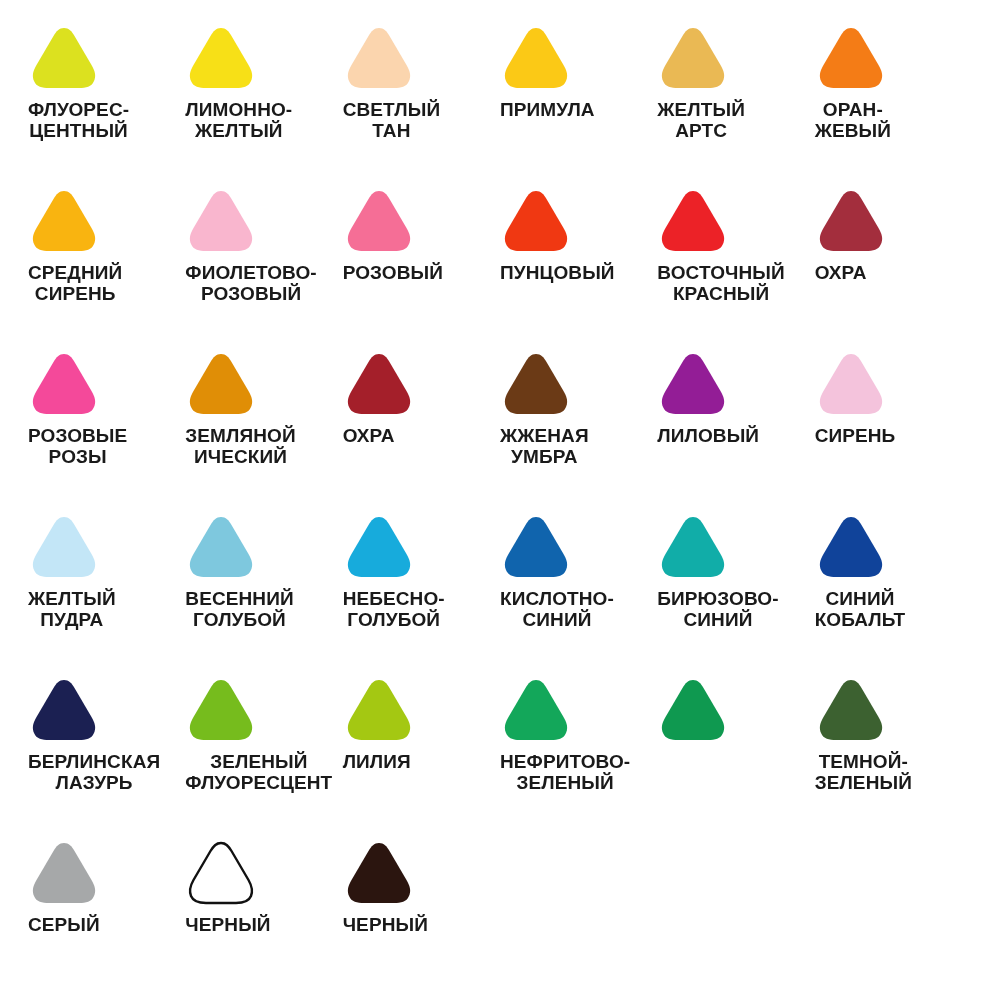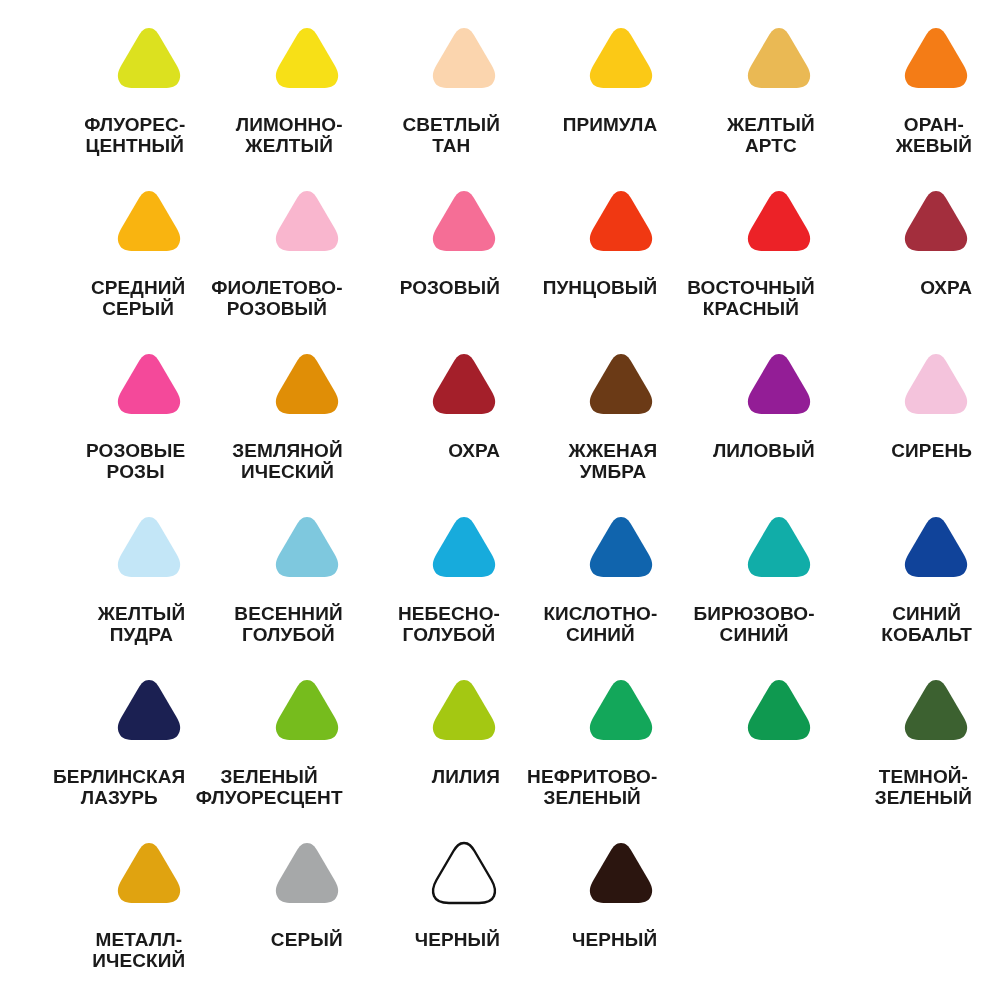--- a/index.html
+++ b/index.html
@@ -24,24 +24,23 @@
     grid-template-columns: repeat(6, 1fr);
     grid-auto-rows: 163px;
     column-gap: 0px;
     row-gap: 0px;
     align-content: start;
   }
 
   .swatch-cell {
     display: flex;
     flex-direction: column;
-    align-items: flex-end;
+    align-items: flex-start;
     justify-content: flex-start;
     padding-top: 4px;
-    gap: 15px;
   }
 
   .swatch-shape {
     width: 72px;
     height: 64px;
     display: block;
     flex: 0 0 auto;
   }
 
   .swatch-label {
@@ -101,21 +100,21 @@
         <path d="M36 2 C41 2 43.5 5 46.5 10 L63.5 39 C67.5 46 68 50 66 55 C63.5 61 58 62 51 62 L21 62 C14 62 8.5 61 6 55 C4 50 4.5 46 8.5 39 L25.5 10 C28.5 5 31 2 36 2 Z" fill="#f47c16" stroke="none"></path>
       </svg>
       <div class="swatch-label">ОРАН-
 ЖЕВЫЙ</div>
     </div>
     <div class="swatch-cell">
       <svg class="swatch-shape" viewBox="0 0 72 64">
         <path d="M36 2 C41 2 43.5 5 46.5 10 L63.5 39 C67.5 46 68 50 66 55 C63.5 61 58 62 51 62 L21 62 C14 62 8.5 61 6 55 C4 50 4.5 46 8.5 39 L25.5 10 C28.5 5 31 2 36 2 Z" fill="#f9b410" stroke="none"></path>
       </svg>
       <div class="swatch-label">СРЕДНИЙ
-СЕРЫЙ</div>
+СИРЕНЬ</div>
     </div>
     <div class="swatch-cell">
       <svg class="swatch-shape" viewBox="0 0 72 64">
         <path d="M36 2 C41 2 43.5 5 46.5 10 L63.5 39 C67.5 46 68 50 66 55 C63.5 61 58 62 51 62 L21 62 C14 62 8.5 61 6 55 C4 50 4.5 46 8.5 39 L25.5 10 C28.5 5 31 2 36 2 Z" fill="#f9b6ce" stroke="none"></path>
       </svg>
       <div class="swatch-label">ФИОЛЕТОВО-
 РОЗОВЫЙ</div>
     </div>
     <div class="swatch-cell">
       <svg class="swatch-shape" viewBox="0 0 72 64">
@@ -257,27 +256,20 @@
     </div>
     <div class="swatch-cell">
       <svg class="swatch-shape" viewBox="0 0 72 64">
         <path d="M36 2 C41 2 43.5 5 46.5 10 L63.5 39 C67.5 46 68 50 66 55 C63.5 61 58 62 51 62 L21 62 C14 62 8.5 61 6 55 C4 50 4.5 46 8.5 39 L25.5 10 C28.5 5 31 2 36 2 Z" fill="#3c6130" stroke="none"></path>
       </svg>
       <div class="swatch-label">ТЕМНОЙ-
 ЗЕЛЕНЫЙ</div>
     </div>
     <div class="swatch-cell">
       <svg class="swatch-shape" viewBox="0 0 72 64">
-        <path d="M36 2 C41 2 43.5 5 46.5 10 L63.5 39 C67.5 46 68 50 66 55 C63.5 61 58 62 51 62 L21 62 C14 62 8.5 61 6 55 C4 50 4.5 46 8.5 39 L25.5 10 C28.5 5 31 2 36 2 Z" fill="#e0a310" stroke="none"></path>
-      </svg>
-      <div class="swatch-label">МЕТАЛЛ-
-ИЧЕСКИЙ</div>
-    </div>
-    <div class="swatch-cell">
-      <svg class="swatch-shape" viewBox="0 0 72 64">
         <path d="M36 2 C41 2 43.5 5 46.5 10 L63.5 39 C67.5 46 68 50 66 55 C63.5 61 58 62 51 62 L21 62 C14 62 8.5 61 6 55 C4 50 4.5 46 8.5 39 L25.5 10 C28.5 5 31 2 36 2 Z" fill="#a6a8a9" stroke="none"></path>
       </svg>
       <div class="swatch-label">СЕРЫЙ</div>
     </div>
     <div class="swatch-cell">
       <svg class="swatch-shape" viewBox="0 0 72 64">
         <path d="M36 2 C41 2 43.5 5 46.5 10 L63.5 39 C67.5 46 68 50 66 55 C63.5 61 58 62 51 62 L21 62 C14 62 8.5 61 6 55 C4 50 4.5 46 8.5 39 L25.5 10 C28.5 5 31 2 36 2 Z" fill="#ffffff" stroke="#111111" stroke-width="2.4"></path>
       </svg>
       <div class="swatch-label">ЧЕРНЫЙ</div>
     </div>

